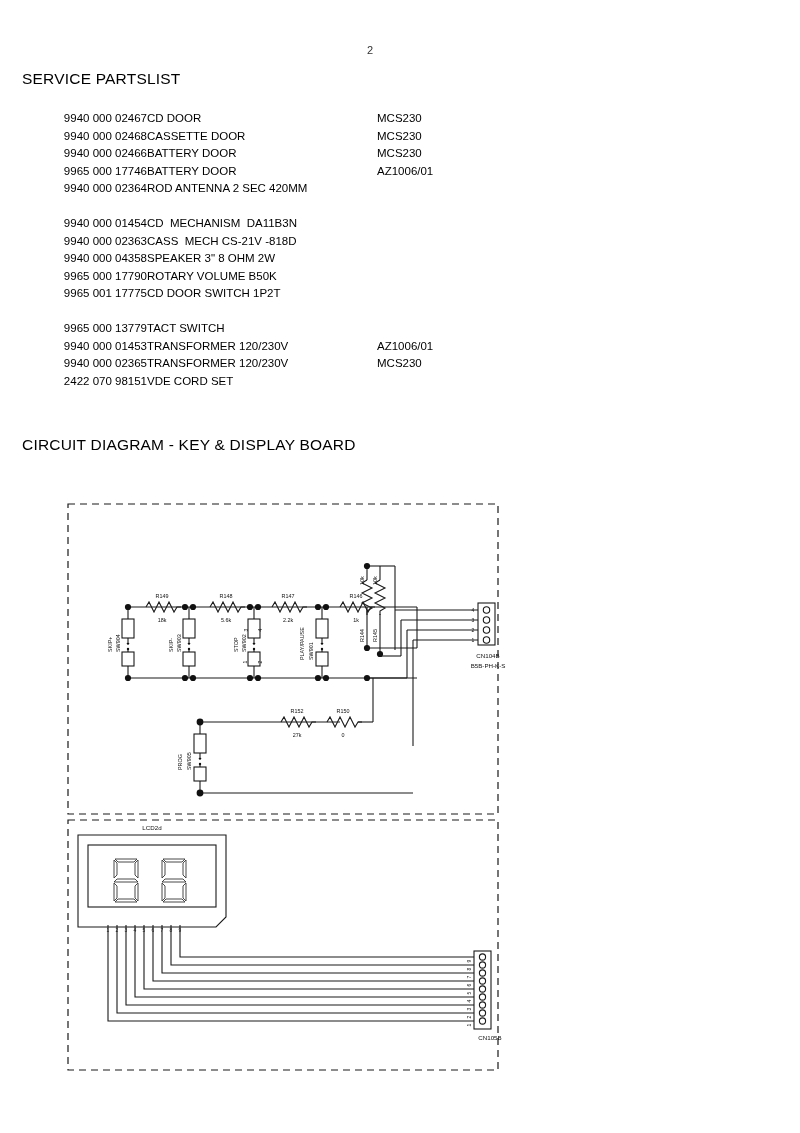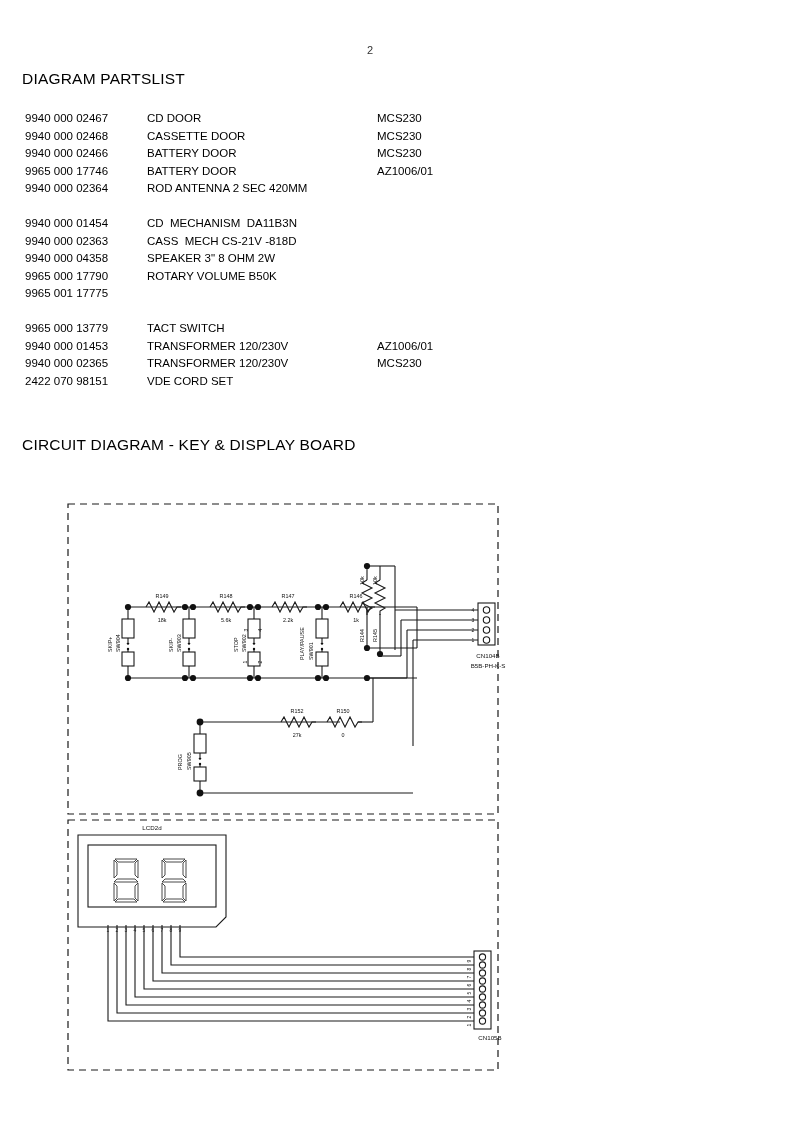--- a/index.html
+++ b/index.html
@@ -24,21 +24,21 @@
   }
   #partslist-title{left:22px;top:70px;}
   #circuit-title{left:22px;top:436px;}
 
   .parts-table{
     position:absolute;left:25px;top:110px;width:560px;
     font-size:11.5px;line-height:17.6px;color:#000;
   }
   .parts-group{margin-bottom:17px;}
   .parts-row{display:flex;white-space:pre;}
-  .col-code{width:122px;flex:0 0 122px;}
+  .col-code{width:122px;flex:0 0 122px;text-align:right;}
   .col-desc{width:230px;flex:0 0 230px;}
   .col-model{width:120px;flex:0 0 120px;}
 
   
   .schematic{
     position:absolute;left:0;top:470px;width:800px;height:620px;
   }
   .schematic svg{display:block;}
 
   .wm{
@@ -49,21 +49,21 @@
     user-select:none;
   }
 </style>
 </head>
 <body>
 
 <div class="page">
 
   <div class="page-number">2</div>
 
-  <div class="section-title" id="partslist-title">DIAGRAM PARTSLIST</div>
+  <div class="section-title" id="partslist-title">SERVICE PARTSLIST</div>
 
   <div class="parts-table">
     <div class="parts-group">
       <div class="parts-row">
         <span class="col-code">9940 000 02467</span>
         <span class="col-desc">CD DOOR</span>
         <span class="col-model">MCS230</span>
       </div>
       <div class="parts-row">
         <span class="col-code">9940 000 02468</span>
@@ -103,20 +103,21 @@
         <span class="col-desc">SPEAKER 3" 8 OHM 2W</span>
         <span class="col-model"></span>
       </div>
       <div class="parts-row">
         <span class="col-code">9965 000 17790</span>
         <span class="col-desc">ROTARY VOLUME B50K</span>
         <span class="col-model"></span>
       </div>
       <div class="parts-row">
         <span class="col-code">9965 001 17775</span>
+        <span class="col-desc">CD DOOR SWITCH 1P2T</span>
         <span class="col-model"></span>
       </div>
     </div>
 
     <div class="parts-group">
       <div class="parts-row">
         <span class="col-code">9965 000 13779</span>
         <span class="col-desc">TACT SWITCH</span>
         <span class="col-model"></span>
       </div>

